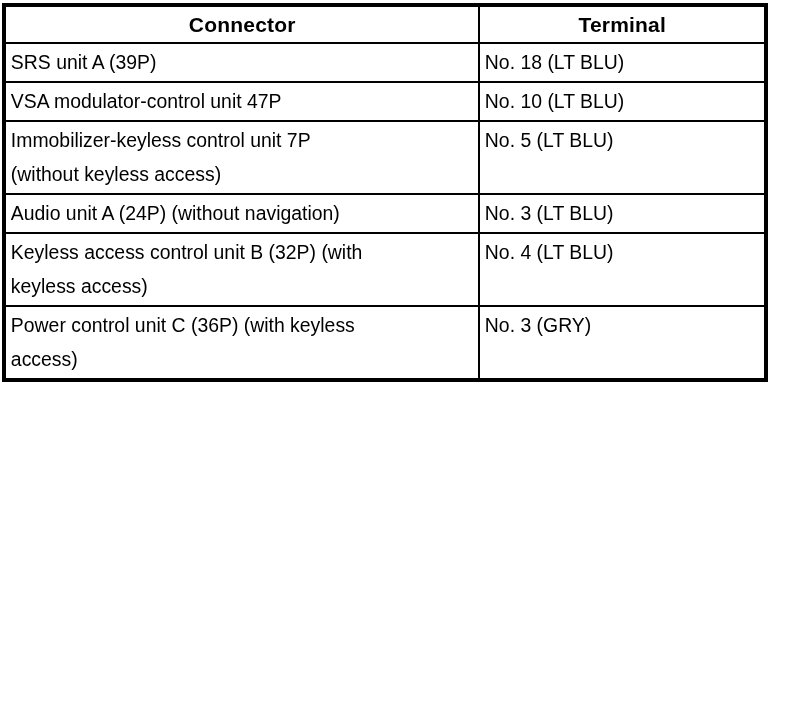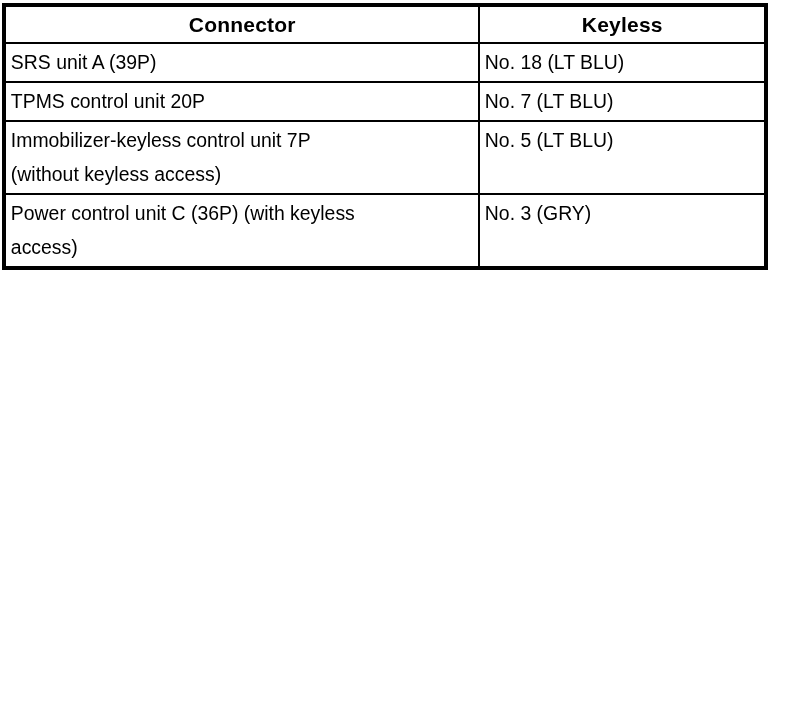--- a/index.html
+++ b/index.html
@@ -88,47 +88,64 @@
 <div id="page">
 
   <table id="connector-table">
     <colgroup>
       <col class="col-connector">
       <col class="col-terminal">
     </colgroup>
     <thead>
       <tr>
         <th>Connector</th>
-        <th>Keyless</th>
+        <th>Terminal</th>
       </tr>
     </thead>
     <tbody id="table-body">
         <tr>
           <td>
             <span class="cell-text">SRS unit A (39P)</span>
           </td>
           <td>
             <span class="cell-text">No. 18 (LT BLU)</span>
           </td>
         </tr>
         <tr>
           <td>
-            <span class="cell-text">TPMS control unit 20P</span>
+            <span class="cell-text">VSA modulator-control unit 47P</span>
           </td>
           <td>
-            <span class="cell-text">No. 7 (LT BLU)</span>
+            <span class="cell-text">No. 10 (LT BLU)</span>
           </td>
         </tr>
         <tr>
           <td>
             <span class="cell-text">Immobilizer-keyless control unit 7P
 (without keyless access)</span>
           </td>
           <td>
             <span class="cell-text">No. 5 (LT BLU)</span>
+          </td>
+        </tr>
+        <tr>
+          <td>
+            <span class="cell-text">Audio unit A (24P) (without navigation)</span>
+          </td>
+          <td>
+            <span class="cell-text">No. 3 (LT BLU)</span>
+          </td>
+        </tr>
+        <tr>
+          <td>
+            <span class="cell-text">Keyless access control unit B (32P) (with
+keyless access)</span>
+          </td>
+          <td>
+            <span class="cell-text">No. 4 (LT BLU)</span>
           </td>
         </tr>
         <tr>
           <td>
             <span class="cell-text">Power control unit C (36P) (with keyless
 access)</span>
           </td>
           <td>
             <span class="cell-text">No. 3 (GRY)</span>
           </td>

